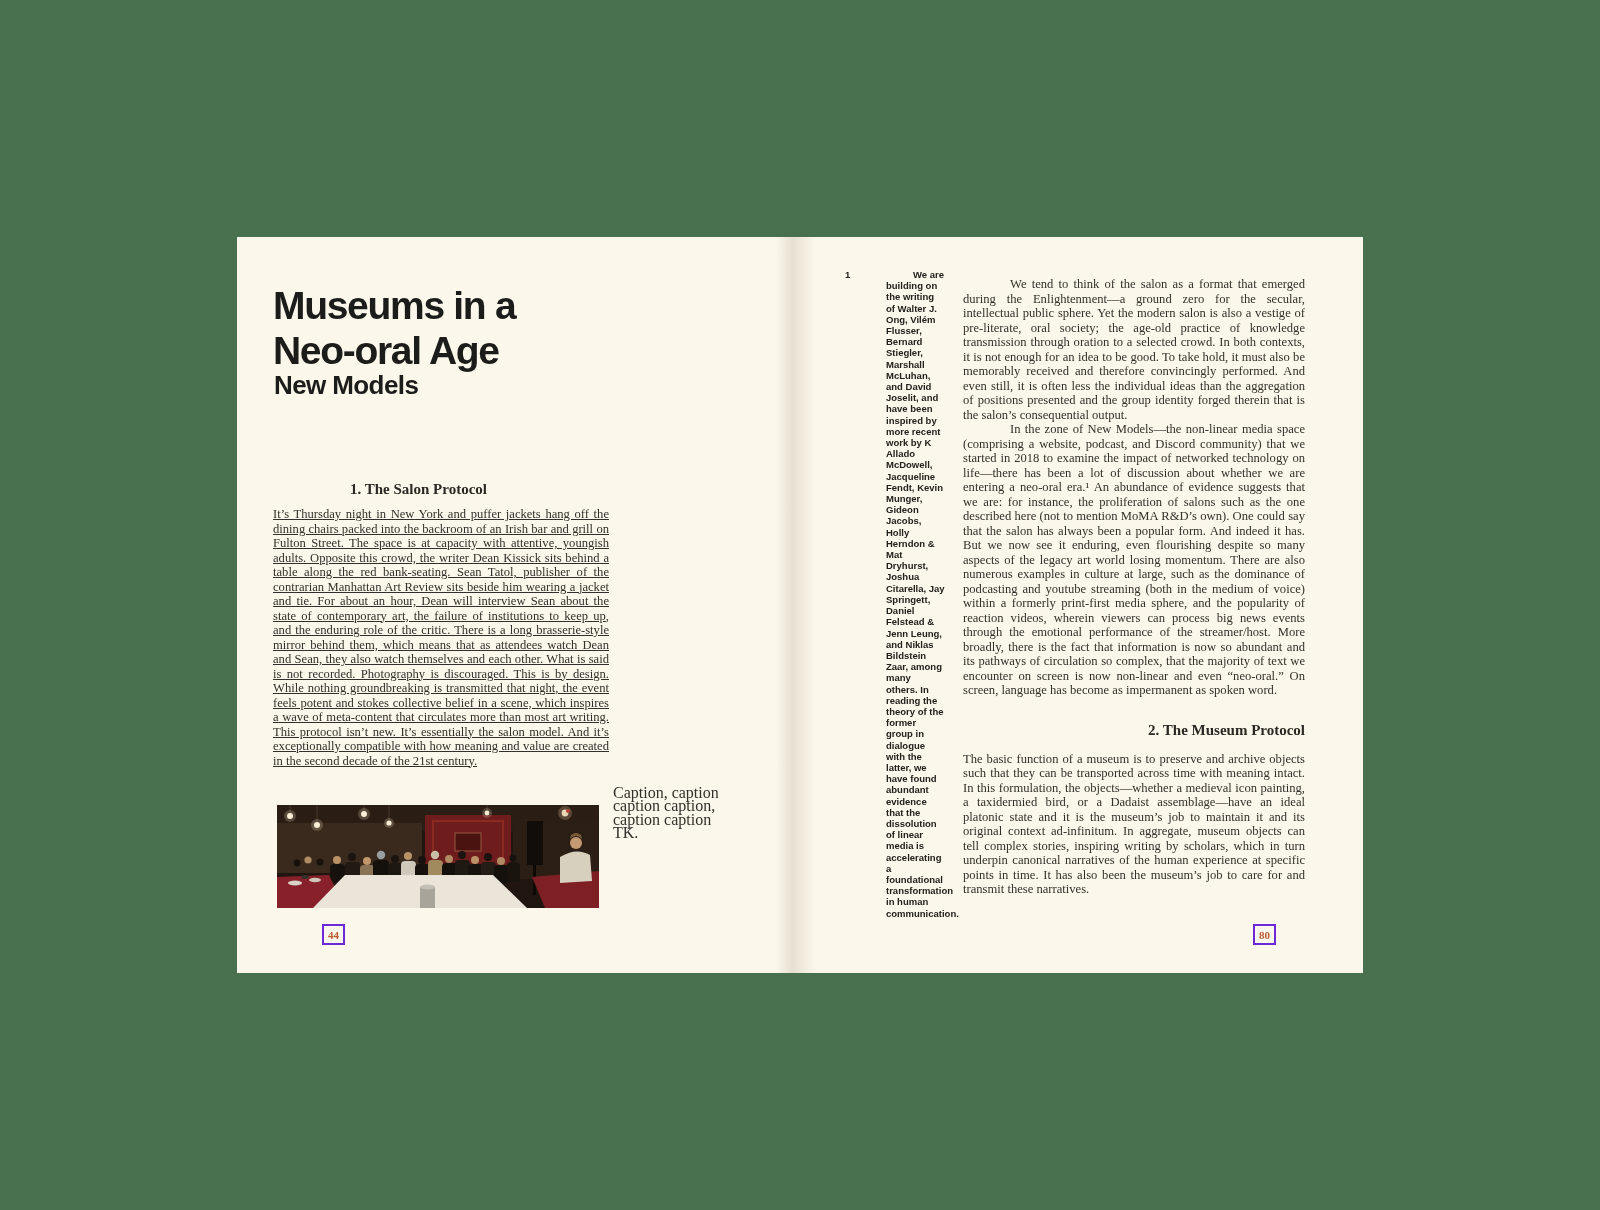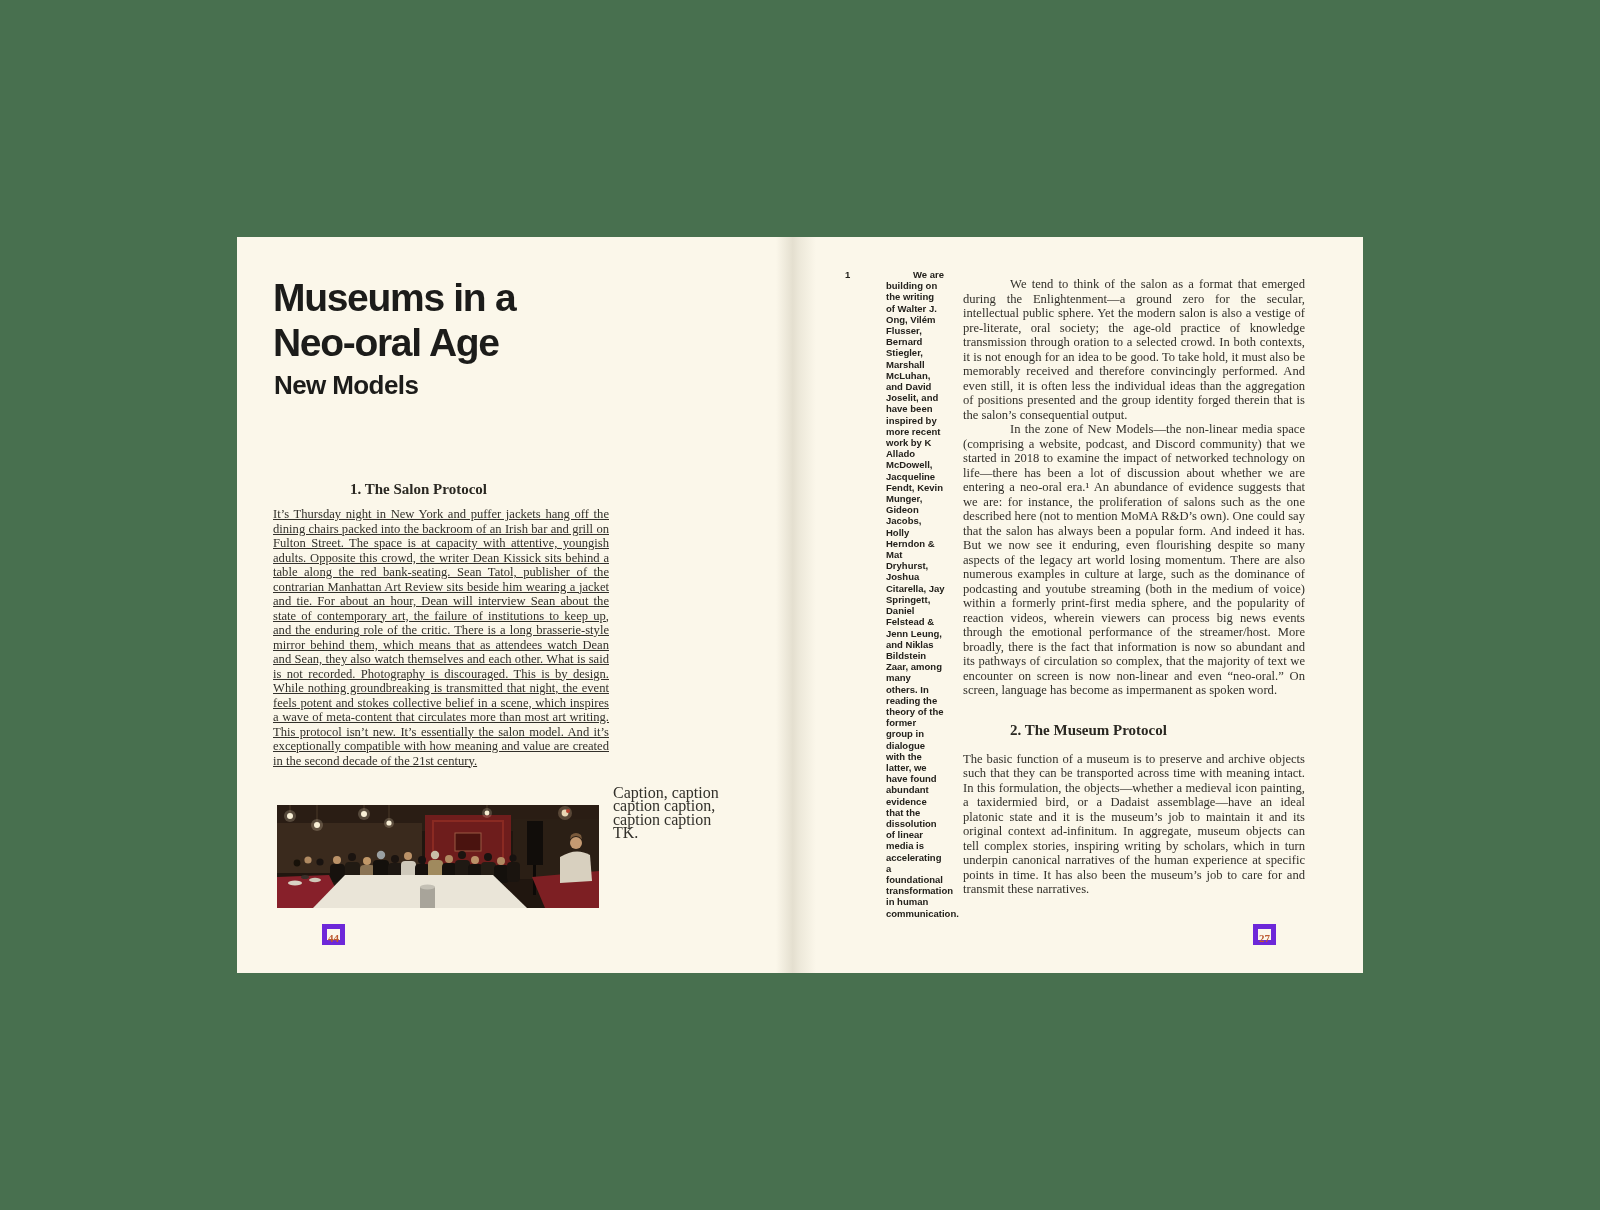--- a/index.html
+++ b/index.html
@@ -8,52 +8,52 @@
 
   .spread { position:absolute; left:237px; top:237px; width:1126px; height:736px; display:flex; }
   .page { position:relative; width:563px; height:736px; background:#fbf7ea; }
 
   
   .gutter { position:absolute; left:50%; top:0; width:40px; height:100%; margin-left:-24px;
     background:linear-gradient(to right, rgba(110,100,70,0) 0%, rgba(110,100,70,0.16) 42%, rgba(110,100,70,0.10) 58%, rgba(110,100,70,0) 100%);
     pointer-events:none; }
 
   
-  .title { position:absolute; left:36px; top:38px; font-family:"Liberation Sans", sans-serif;
+  .title { position:absolute; left:36px; top:46px; font-family:"Liberation Sans", sans-serif;
     font-weight:700; font-size:39px; line-height:45px; letter-spacing:-1.3px; color:#1c1c1a; white-space:pre-line; }
   .subtitle { position:absolute; left:37px; top:133px; font-family:Liberation Sans, sans-serif;
     font-weight:700; font-size:26px; letter-spacing:-0.6px; color:#1c1c1a; }
   .sec-heading { font-weight:700; font-size:15px; color:#2a2822; font-family:"Liberation Serif", serif;margin-left:32px; }
   .sec1 { position:absolute; left:81px; top:244px; }
   .bodytext { font-size:12.6px; line-height:14.5px; color:#32302a; text-align:justify; hyphens:auto; }
   .body1 { position:absolute; left:36px; top:270px; width:336px;text-decoration:underline; }
 
   .photo { position:absolute; left:40px; top:568px; width:322px; height:103px; overflow:hidden; }
   .photo svg { display:block; }
 
   .caption { position:absolute; left:376px; top:549px; width:110px; font-size:16px; line-height:13.4px;
     color:#32302a; white-space:pre-line; }
 
-  .pagenum { position:absolute; width:23px; height:21px; border:5px solid #6d28d9;
+  .pagenum { position:absolute; width:23px; height:21px; border:2px solid #6d28d9;
     color:#bc5a31; font-weight:700; font-size:11px; line-height:19px; text-align:center;
     font-family:"Liberation Serif", serif; }
   .pagenum-left { left:85px; top:687px; }
   .pagenum-right { left:453px; top:687px; }
 
   
   .footnote { position:absolute; left:45px; top:32px; width:100px;
     font-family:"Liberation Sans", sans-serif; font-weight:700; font-size:9.5px; line-height:11.2px;
     color:#23211c; }
   .footnote .fn-num { position:absolute; left:0; top:0; }
   .footnote .fn-text { display:block; text-indent:27px;margin-left:41px; }
 
   .maincol { position:absolute; left:163px; top:30px; width:342px;margin-top:10px; }
   .maincol p { margin:0; }
   .indent { text-indent:47px; }
-  .sec2 { margin:24px 0 13px 47px; }
+  .sec2 { margin:24px 0 13px 47px;text-align:right; }
 </style>
 </head>
 <body>
 
 <div class="spread">
 
   <div class="page">
     <h1 class="title">Museums in a
 Neo-oral Age</h1>
     <h2 class="subtitle">New Models</h2>
@@ -160,17 +160,17 @@
       <span class="fn-text">We are building on the writing of Walter J. Ong, Vilém Flusser, Bernard Stiegler, Marshall McLuhan, and David Joselit, and have been inspired by more recent work by K Allado McDowell, Jacqueline Fendt, Kevin Munger, Gideon Jacobs, Holly Herndon &amp; Mat Dryhurst, Joshua Citarella, Jay Springett, Daniel Felstead &amp; Jenn Leung, and Niklas Bildstein Zaar, among many others. In reading the theory of the former group in dialogue with the latter, we have found abundant evidence that the dissolution of linear media is accelerating a foundational transformation in human communication.</span>
     </div>
 
     <div class="maincol">
       <p class="bodytext indent">We tend to think of the salon as a format that emerged during the Enlightenment—a ground zero for the secular, intellectual public sphere. Yet the modern salon is also a vestige of pre-literate, oral society; the age-old practice of knowledge transmission through oration to a selected crowd. In both contexts, it is not enough for an idea to be good. To take hold, it must also be memorably received and therefore convincingly performed. And even still, it is often less the individual ideas than the aggregation of positions presented and the group identity forged therein that is the salon’s consequential output.</p>
       <p class="bodytext indent">In the zone of New Models—the non-linear media space (comprising a website, podcast, and Discord community) that we started in 2018 to examine the impact of networked technology on life—there has been a lot of discussion about whether we are entering a neo-oral era.¹ An abundance of evidence suggests that we are: for instance, the proliferation of salons such as the one described here (not to mention MoMA R&amp;D’s own). One could say that the salon has always been a popular form. And indeed it has. But we now see it enduring, even flourishing despite so many aspects of the legacy art world losing momentum. There are also numerous examples in culture at large, such as the dominance of podcasting and youtube streaming (both in the medium of voice) within a formerly print-first media sphere, and the popularity of reaction videos, wherein viewers can process big news events through the emotional performance of the streamer/host. More broadly, there is the fact that information is now so abundant and its pathways of circulation so complex, that the majority of text we encounter on screen is now non-linear and even “neo-oral.” On screen, language has become as impermanent as spoken word.</p>
       <h3 class="sec-heading sec2">2. The Museum Protocol</h3>
       <p class="bodytext">The basic function of a museum is to preserve and archive objects such that they can be transported across time with meaning intact. In this formulation, the objects—whether a medieval icon painting, a taxidermied bird, or a Dadaist assemblage—have an ideal platonic state and it is the museum’s job to maintain it and its original context ad-infinitum. In aggregate, museum objects can tell complex stories, inspiring writing by scholars, which in turn underpin canonical narratives of the human experience at specific points in time. It has also been the museum’s job to care for and transmit these narratives.</p>
     </div>
 
-    <div class="pagenum pagenum-right">27</div>
+    <div class="pagenum pagenum-right">80</div>
   </div>
 
   <div class="gutter"></div>
 </div>
 
 </body></html>

